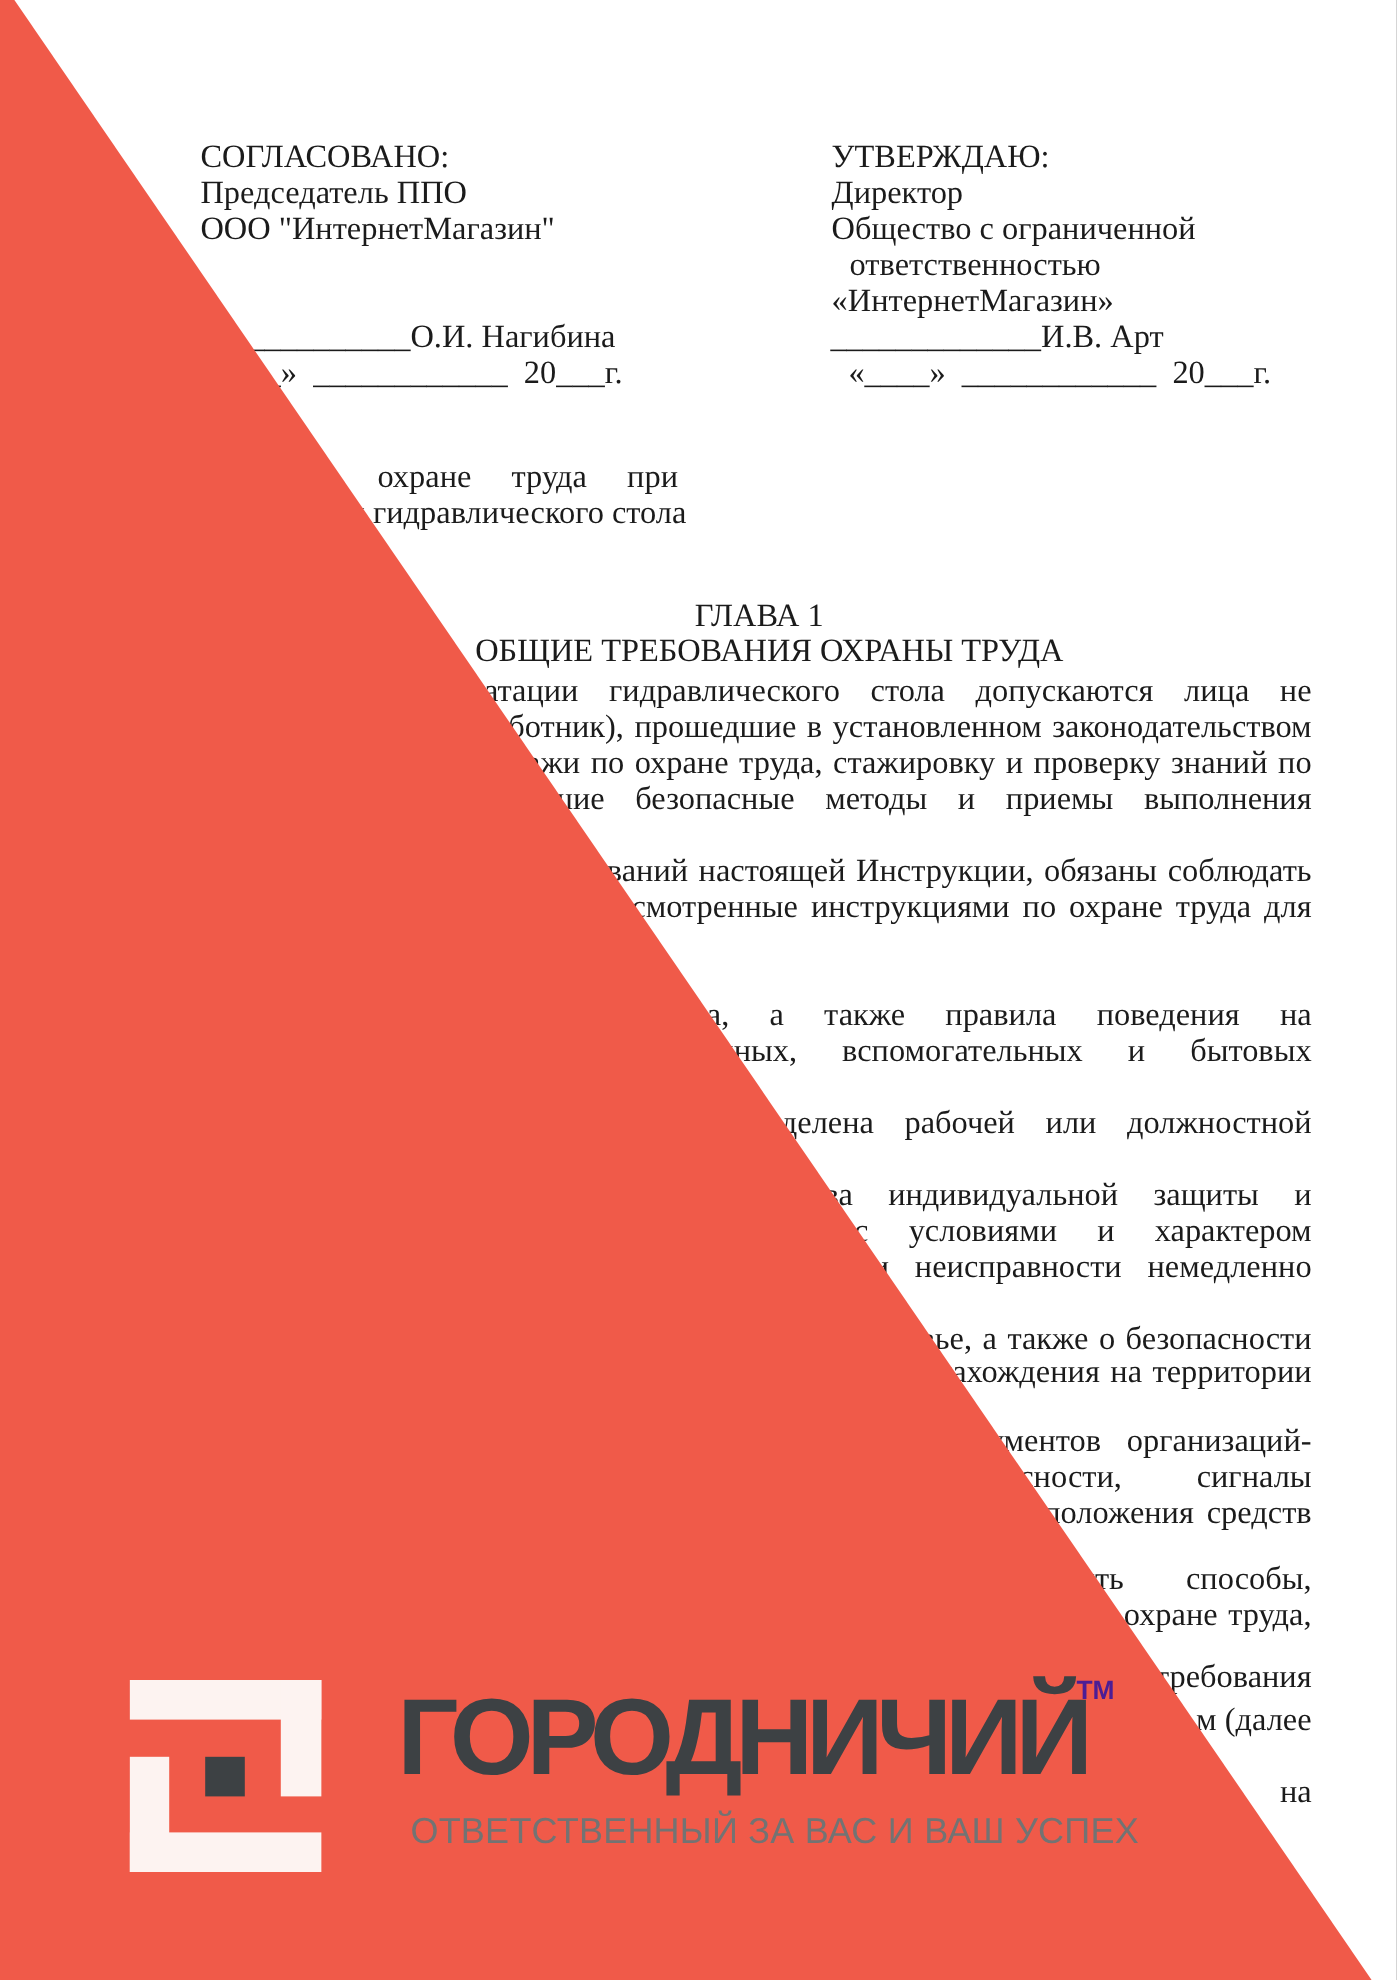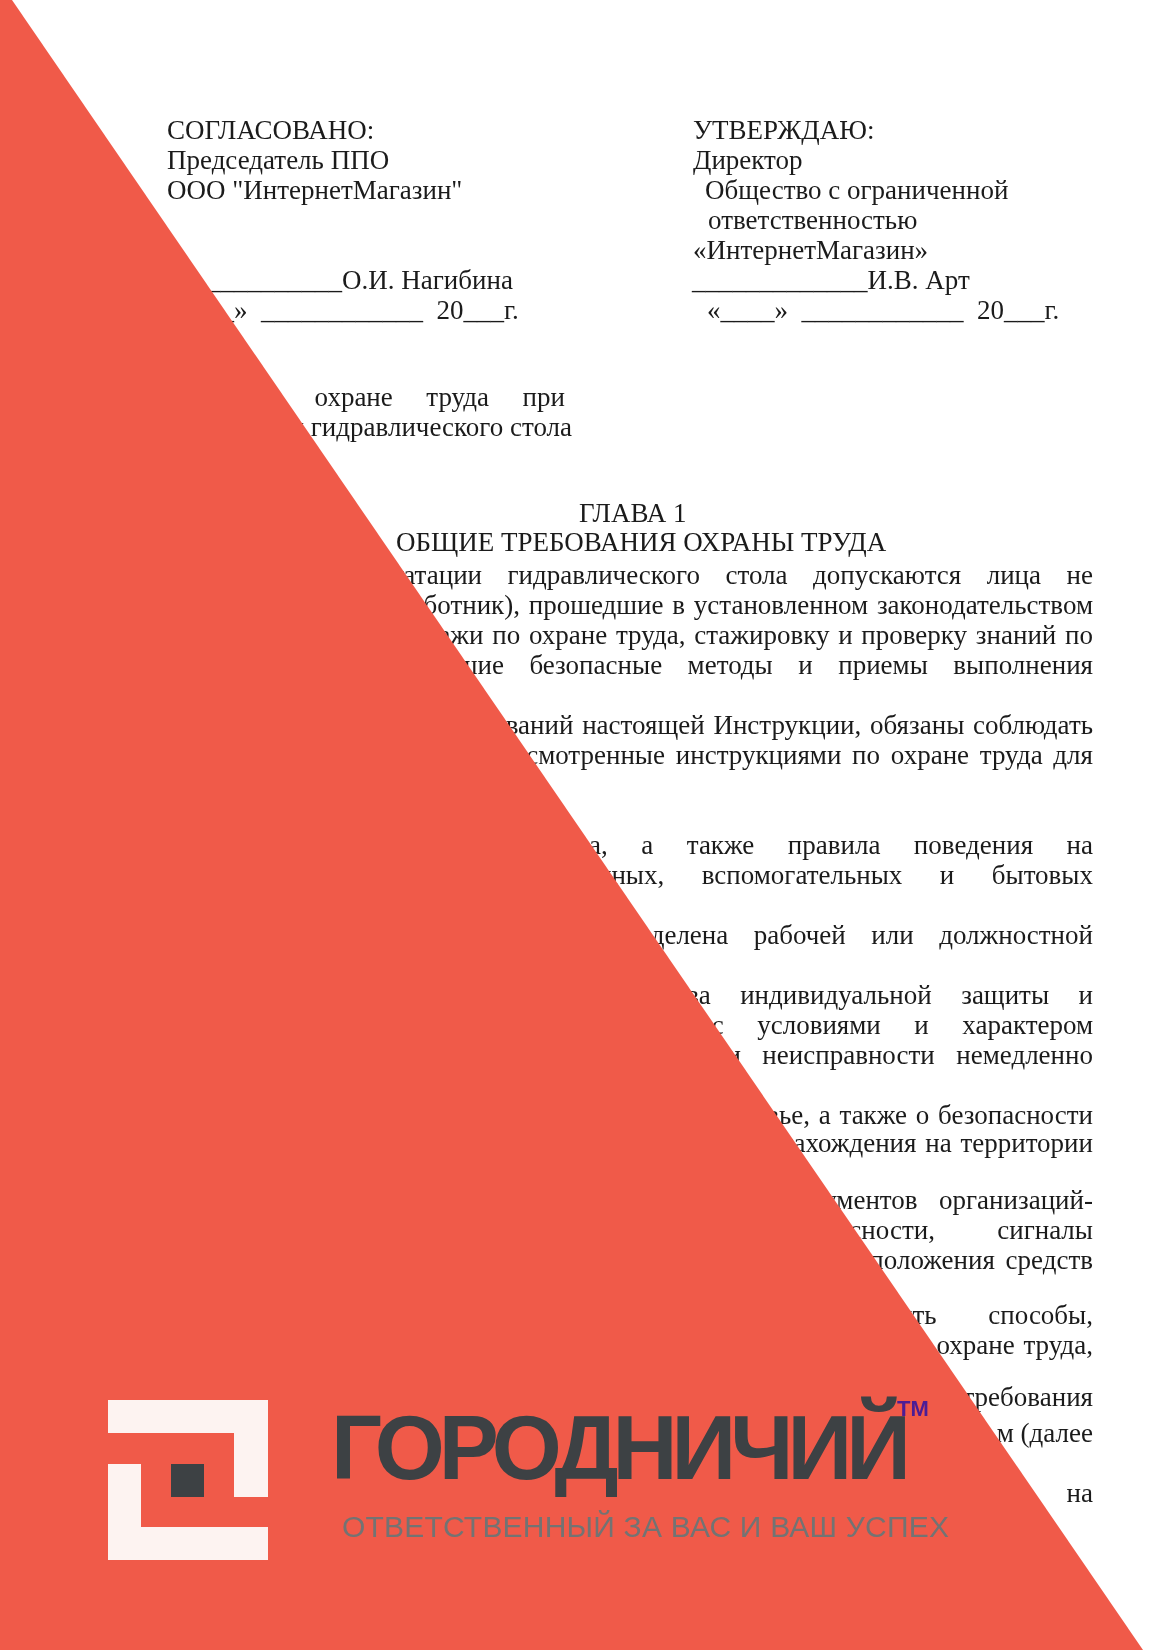--- a/index.html
+++ b/index.html
@@ -35,21 +35,21 @@
 <div class="page" style="background: rgb(255, 255, 255);">
 
   <div style="color: rgb(27, 27, 27);">
       <div class="frag" style="top: 115px; left: 167px;">СОГЛАСОВАНО:</div>
       <div class="frag" style="top: 145px; left: 167px;">Председатель ППО</div>
       <div class="frag" style="top: 175px; left: 167px;">ООО "ИнтернетМагазин"</div>
       <div class="frag" style="top: 265px; left: 207px;">__________О.И. Нагибина</div>
       <div class="frag" style="top: 295px; left: 207px;">__»  ____________  20___г.</div>
       <div class="frag" style="top: 115px; left: 693px;">УТВЕРЖДАЮ:</div>
       <div class="frag" style="top: 145px; left: 693px;">Директор</div>
-      <div class="frag" style="top: 175px; left: 693px; margin-left: 12px;">Общество с ограниченной</div>
+      <div class="frag" style="top: 175px; left: 693px;">Общество с ограниченной</div>
       <div class="frag" style="top: 205px; left: 693px; margin-left: 15px;">ответственностью</div>
       <div class="frag" style="top: 235px; left: 693px;">«ИнтернетМагазин»</div>
       <div class="frag" style="top: 265px; left: 692px;">_____________И.В. Арт</div>
       <div class="frag" style="top: 295px; left: 707px;">«____»  ____________  20___г.</div>
       <div class="frag" style="top: 382px; right: 599px; word-spacing: 10px;">я  по  охране  труда  при</div>
       <div class="frag" style="top: 412px; right: 592px;">и гидравлического стола</div>
       <div class="frag" style="top: 498px; left: 579px;">ГЛАВА 1</div>
       <div class="frag" style="top: 527px; left: 396px;">ОБЩИЕ ТРЕБОВАНИЯ ОХРАНЫ ТРУДА</div>
       <div class="frag" style="top: 560px; right: 71px; word-spacing: 6px;">эксплуатации  гидравлического  стола  допускаются  лица  не</div>
       <div class="frag" style="top: 590px; right: 71px; word-spacing: 2px;">работник), прошедшие в установленном законодательством</div>

